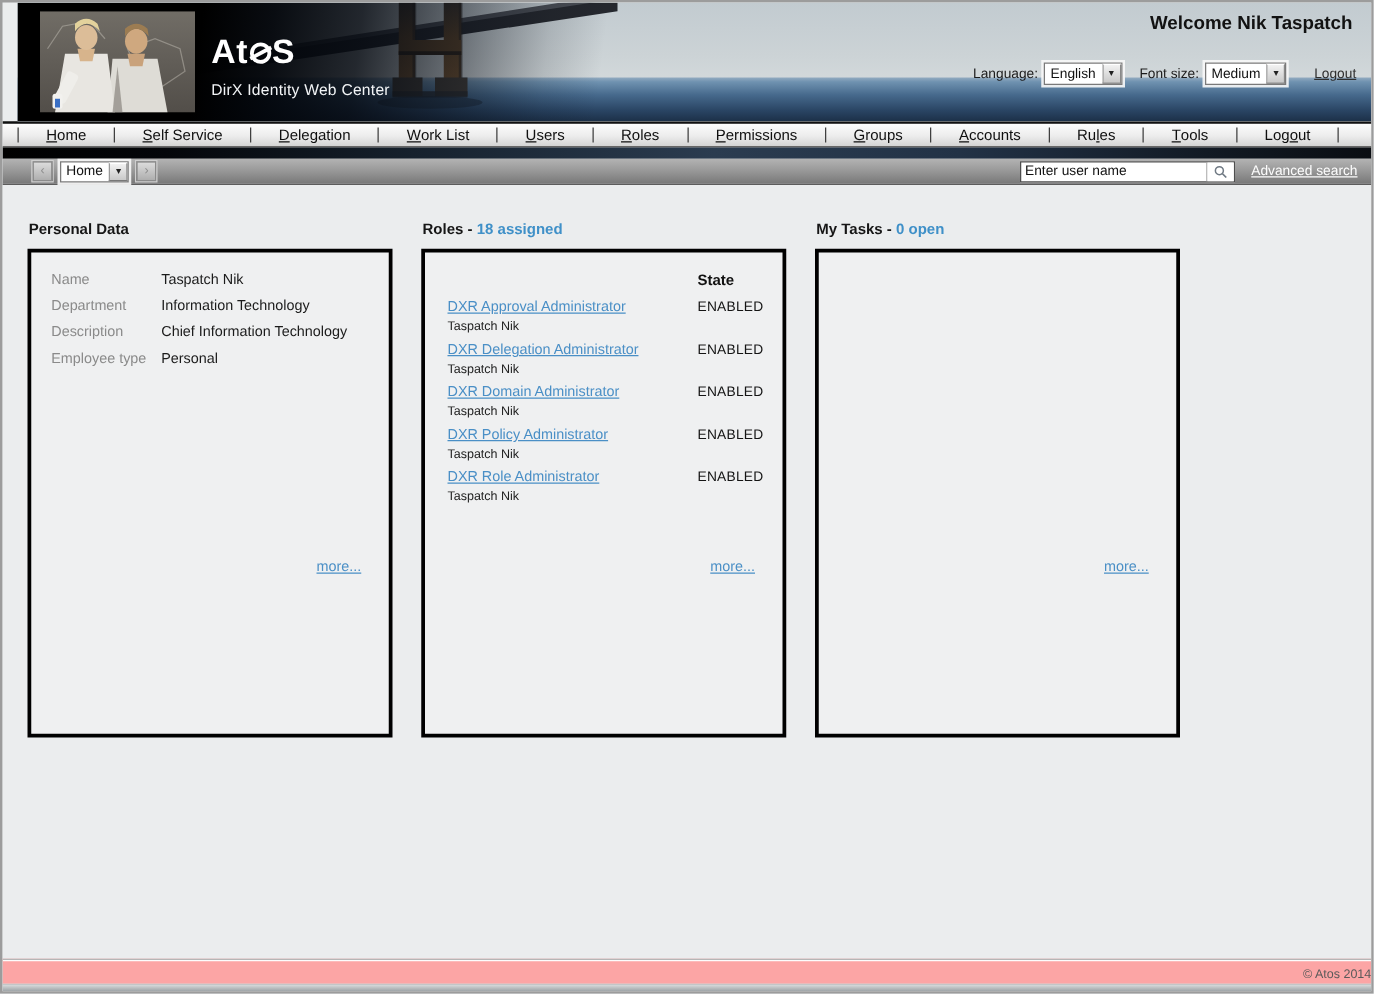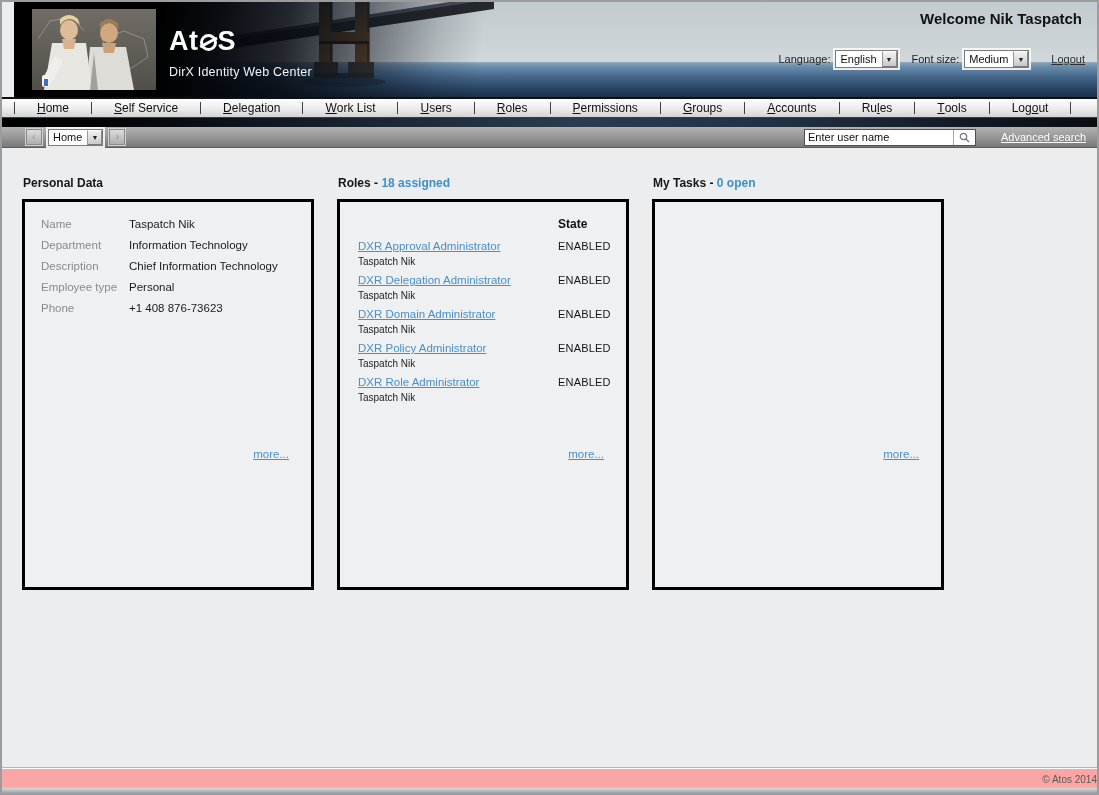--- a/index.html
+++ b/index.html
@@ -44,21 +44,21 @@
   .photo-strip { height:9px;
      background:linear-gradient(90deg,#000 0%,#04060a 12%,#16212d 30%,#2b3c50 52%,#223246 70%,#121a24 88%,#0a0d12 100%); }
 
   
   .toolbar { height:21px; background:linear-gradient(180deg,#b3b3b3 0%,#9a9a9a 45%,#787878 100%);
              border-bottom:1px solid #5c5c5c; display:flex; align-items:center; padding:0 11px 0 24px; }
   .tb-btn { width:16px; height:16px; background:linear-gradient(180deg,#dcdcdc,#aeaeae); border:1px solid #8b8b8b;
             box-shadow:0 0 0 1px #cfcfcf; color:#8f8f8f; font-size:10px; line-height:14px; text-align:center; cursor:pointer; }
   .tb-select { margin:4px 6px; height:17px; }
   .tb-select .select-val { font-size:11px; padding-top:1px; min-width:34px; }
-  .toolbar-right { margin-left:auto; display:flex; align-items:center;gap:12px; }
+  .toolbar-right { margin-left:auto; display:flex; align-items:center; }
   .search-box { display:flex; align-items:stretch; background:#fff; border:1px solid #4e4e4e; height:17px; width:172px; }
   .search-input { flex:1; border:none; outline:none; font-size:11px; padding:0 3px; color:#111; font-family:"Liberation Sans",sans-serif; background:transparent; }
   .search-div { width:1px; background:#a8a8a8; }
   .search-btn { width:22px; display:flex; align-items:center; justify-content:center; background:#fff; cursor:pointer; }
   .adv-search { font-size:11px; color:#fdfdfd; text-decoration:underline; margin-left:13px; cursor:pointer; }
 
   
   .content { height:619px; background:#ebedee; }
   .columns { display:flex; padding:28px 0 0 20px; }
   .col { width:292px; margin-right:23px; }
@@ -294,24 +294,20 @@
               <span class="p-value">Information Technology</span>
             </div>
             <div class="p-row">
               <span class="p-label">Description</span>
               <span class="p-value">Chief Information Technology</span>
             </div>
             <div class="p-row">
               <span class="p-label">Employee type</span>
               <span class="p-value">Personal</span>
             </div>
-            <div class="p-row">
-              <span class="p-label">Phone</span>
-              <span class="p-value">+1 408 876-73623</span>
-            </div>
           </div>
           <span class="more-link">more...</span>
         </div>
       </div>
 
       <div class="col">
         <div class="col-title">
           <span>Roles</span>
           <span>-</span>
           <span class="count-blue">18 assigned</span>

